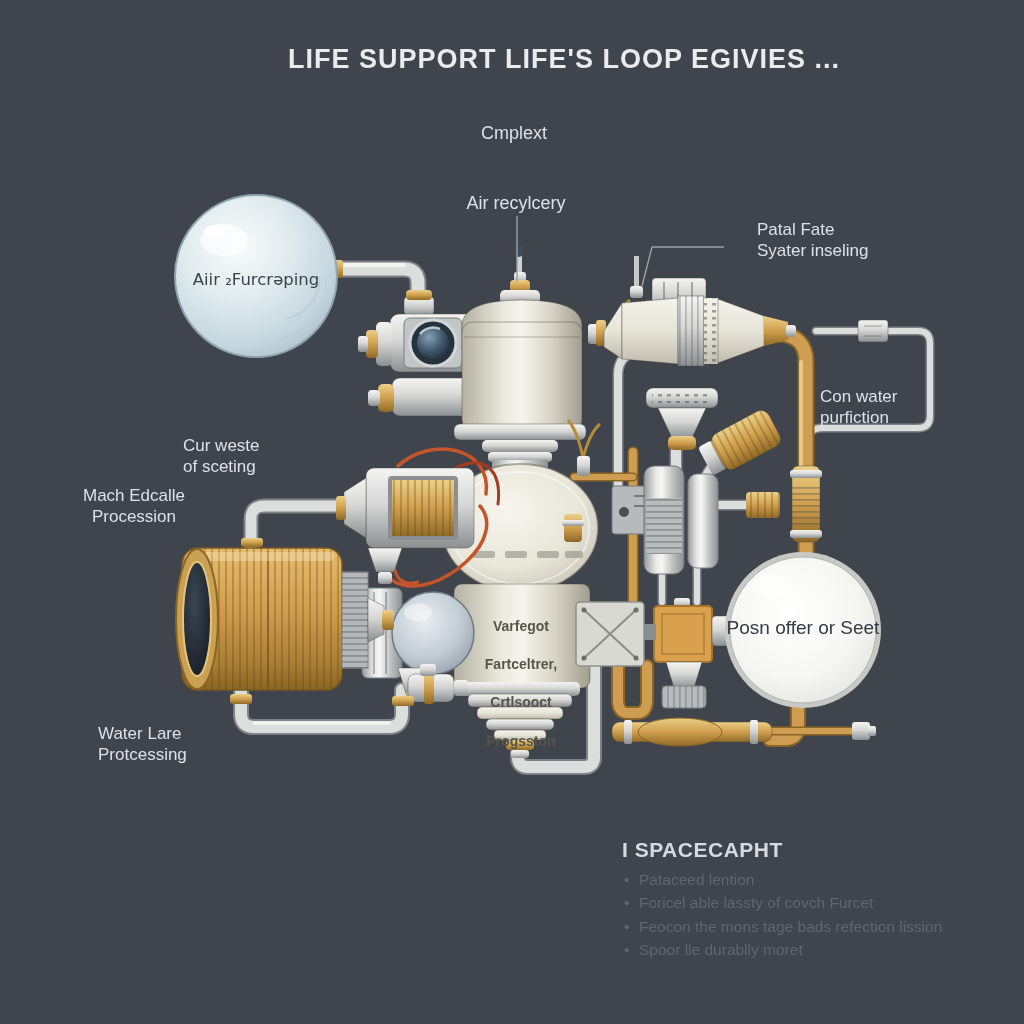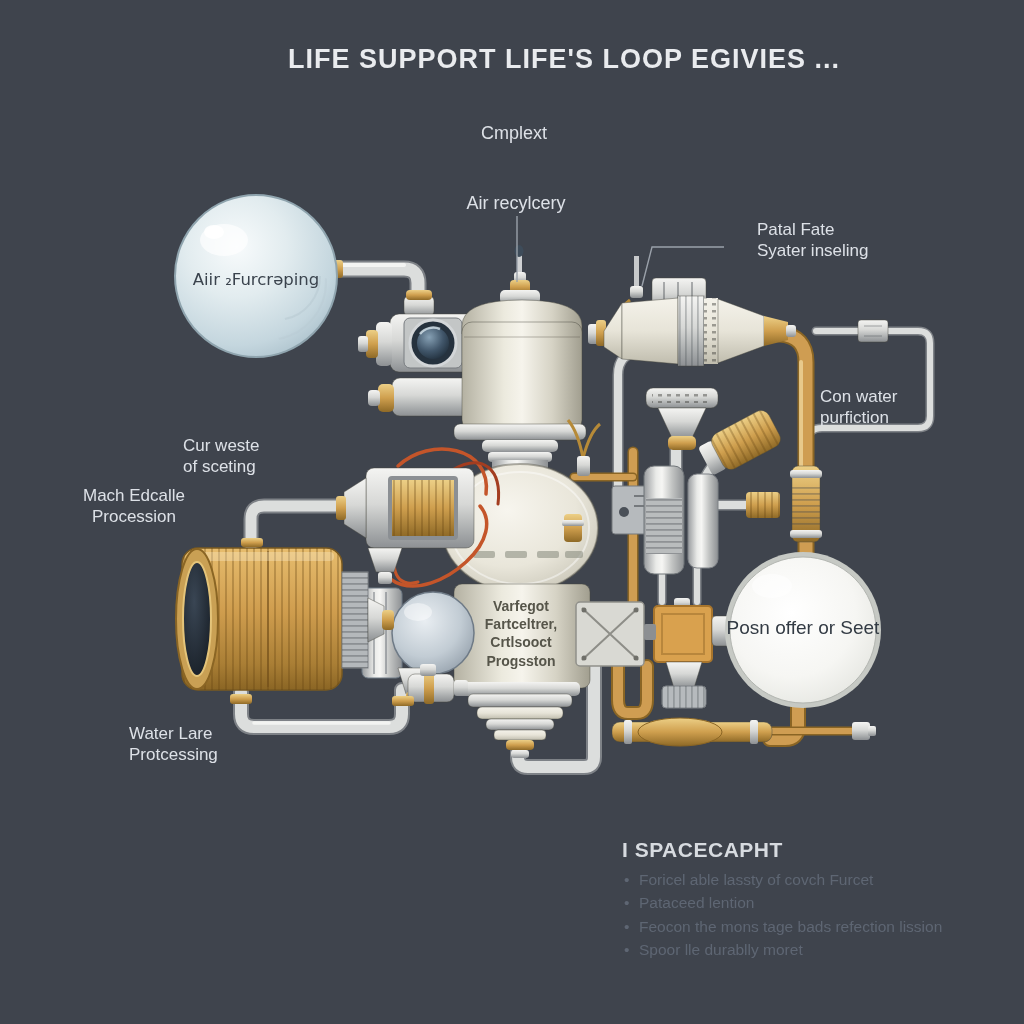--- a/index.html
+++ b/index.html
@@ -9,21 +9,21 @@
          color:#e9ebee;font-size:27px;font-weight:700;letter-spacing:1px;}
   .lbl{position:absolute;color:#dde1e7;font-size:17px;line-height:1.24;font-weight:400;}
   .lbl.center{text-align:center;}
   .lbl .ln{display:block;}
   .sphere-text{position:absolute;text-align:center;font-weight:500;}
   .glass-text{left:172px;top:270px;width:168px;font-size:16.5px;color:#3a434d;
               font-family:"DejaVu Sans",sans-serif;}
   .white-text{left:726px;top:617px;width:154px;font-size:19px;color:#333b44;}
   .machine-text{position:absolute;left:455px;top:597px;width:132px;text-align:center;
                 color:#56554a;font-size:14px;font-weight:700;line-height:1.3;}
-  .machine-text .ln{display:block;}
+  .machine-text .ln{display:block;margin-top:20px;}
   .notes{position:absolute;left:622px;top:838px;width:360px;}
   .notes h3{margin:0 0 10px 0;color:#d7dbe0;font-size:21px;font-weight:700;letter-spacing:.5px;}
   .notes ul{list-style:none;margin:0;padding:0;}
   .notes li{position:relative;padding-left:17px;color:#5e6673;font-size:15.5px;
             margin-bottom:7px;line-height:1.05;}
   .notes li::before{content:"•";position:absolute;left:2px;top:0;color:#5e6673;}
   svg{position:absolute;left:0;top:0;}
   .po{stroke:#7e8287;fill:none;stroke-linecap:round;}
   .pi{stroke:#dcdedd;fill:none;stroke-linecap:round;}
   .ph{stroke:#f7f8f6;fill:none;stroke-linecap:round;opacity:.85;}
@@ -399,40 +399,40 @@
   <div class="lbl" style="left:183px;top:435px;">
     <span class="ln">Cur weste</span>
     <span class="ln">of sceting</span>
   </div>
 
   <div class="lbl center" style="left:74px;top:485px;width:120px;">
     <span class="ln">Mach Edcalle</span>
     <span class="ln">Procession</span>
   </div>
 
-  <div class="lbl" style="left:98px;top:723px;margin-left:31px;">
+  <div class="lbl" style="left:98px;top:723px;">
     <span class="ln">Water Lare</span>
     <span class="ln">Protcessing</span>
   </div>
 
 
   <div class="sphere-text glass-text">Aiir ₂Furcrəping</div>
 
   <div class="sphere-text white-text">Posn offer or Seet</div>
 
   <div class="machine-text">
     <span class="ln">Varfegot</span>
     <span class="ln">Fartceltrer,</span>
     <span class="ln">Crtlsooct</span>
     <span class="ln">Progsston</span>
   </div>
 
   <div class="notes">
     <h3>I SPACECAPHT</h3>
     <ul>
+      <li>Pataceed lention</li>
       <li>Foricel able lassty of covch Furcet</li>
-      <li>Pataceed lention</li>
       <li>Feocon the mons tage bads refection lission</li>
       <li>Spoor lle durablly moret</li>
     </ul>
   </div>
 
 </div>
 
 </body></html>

